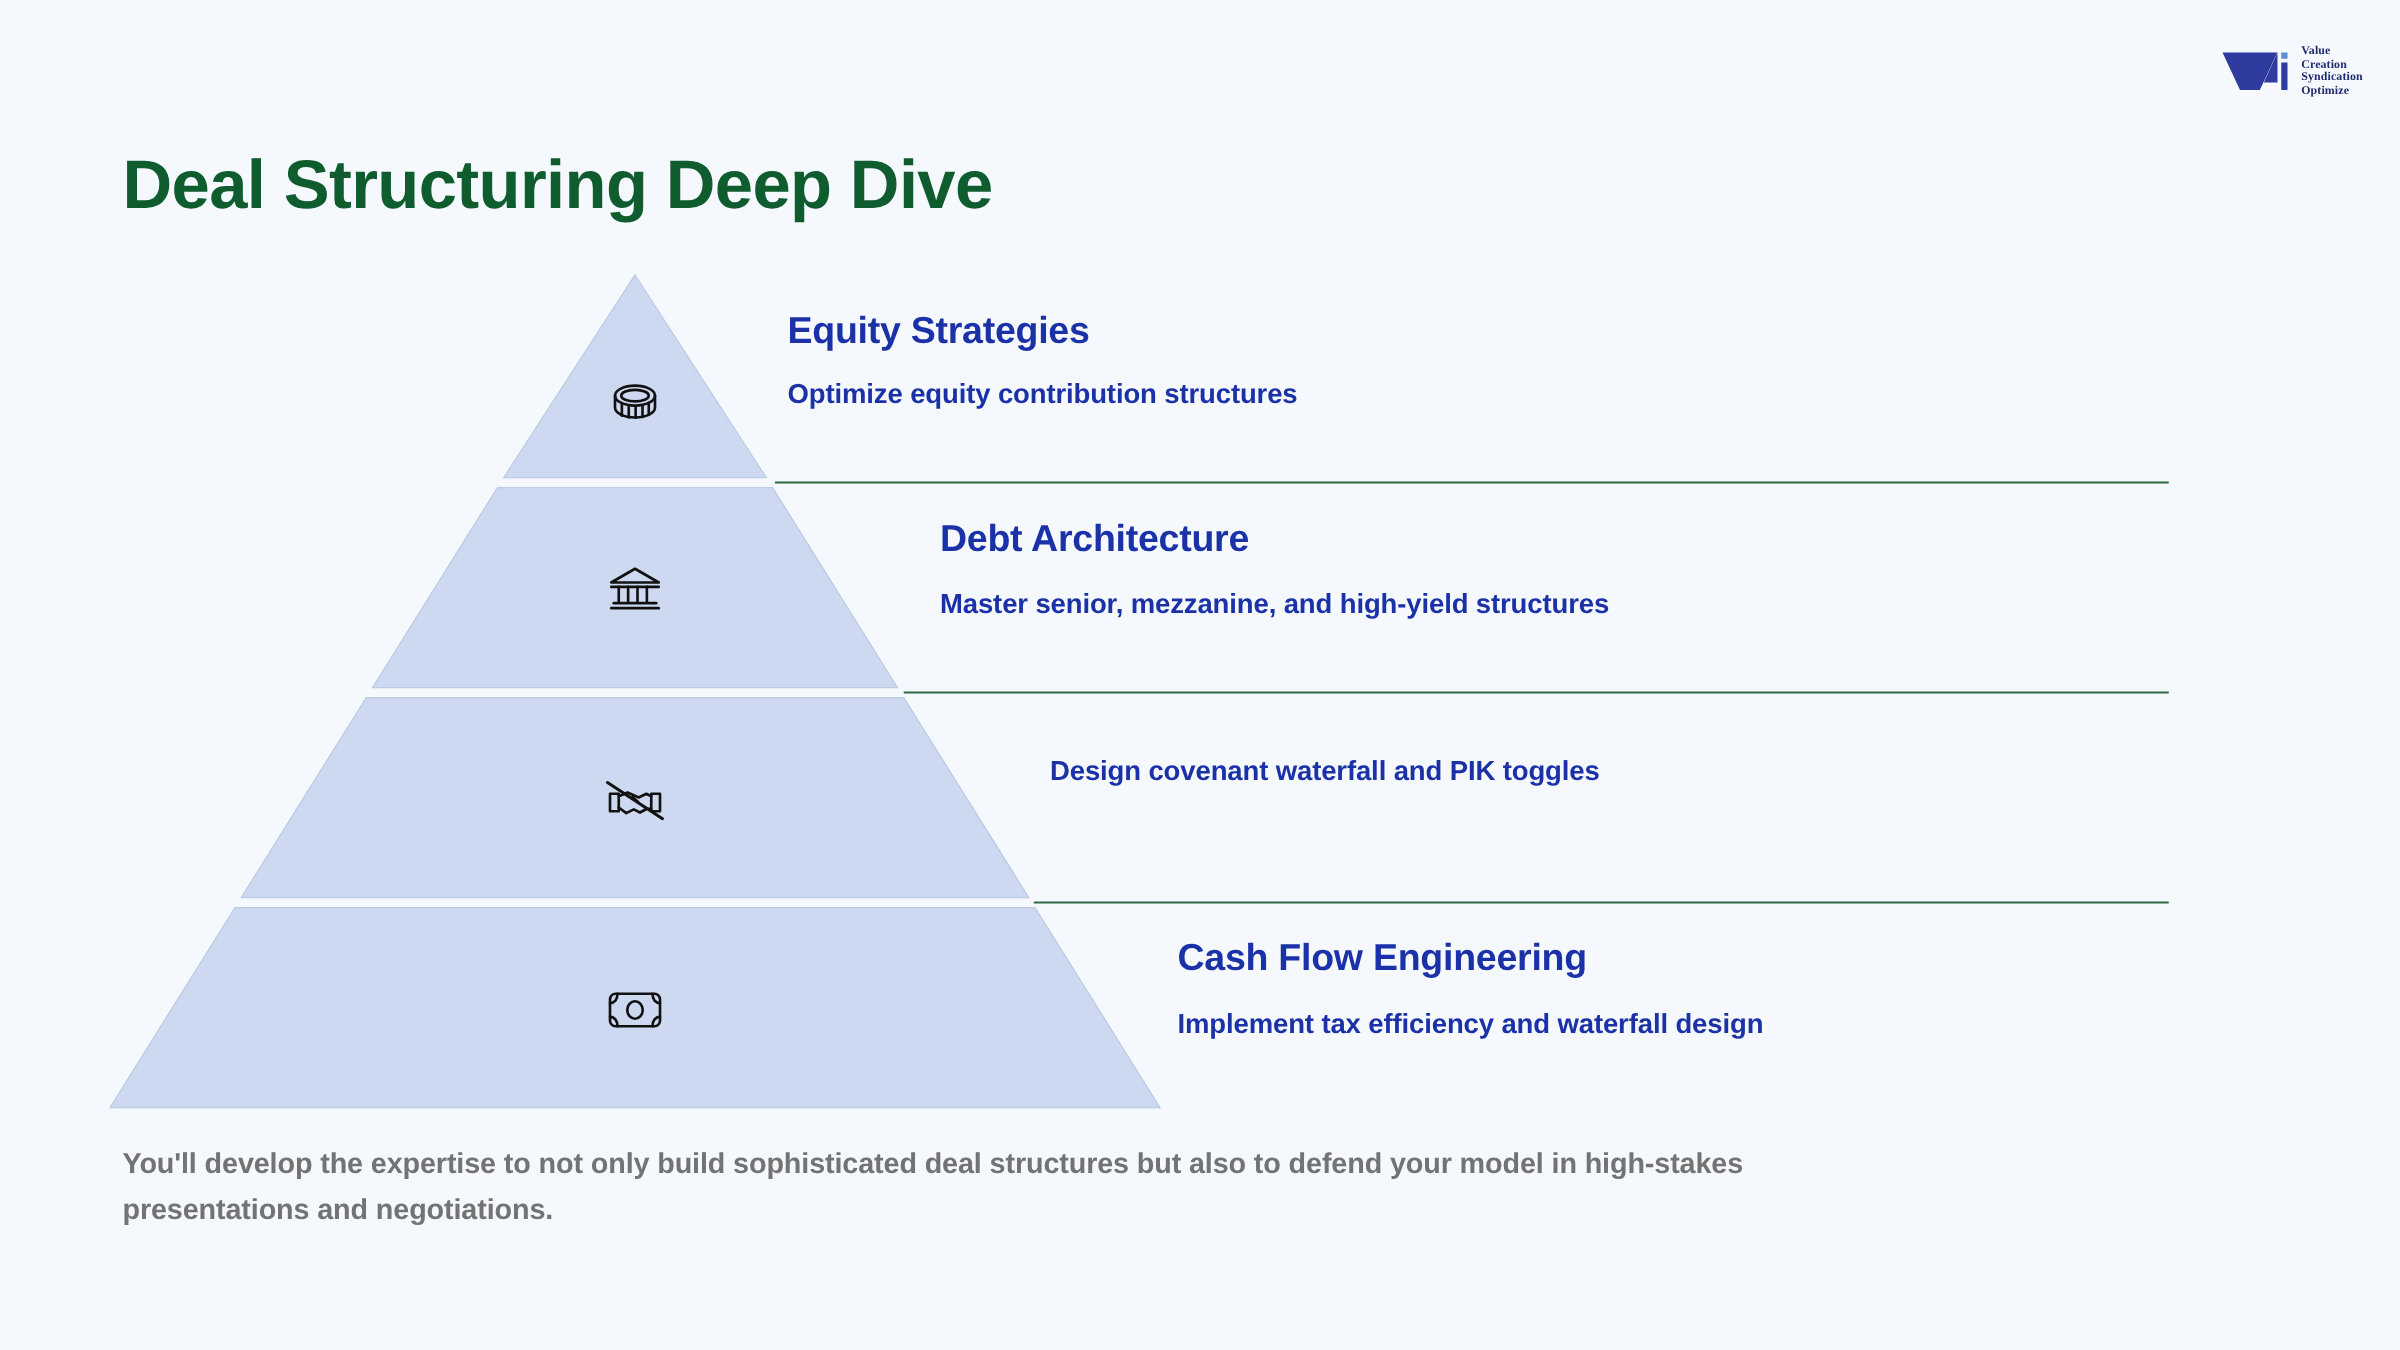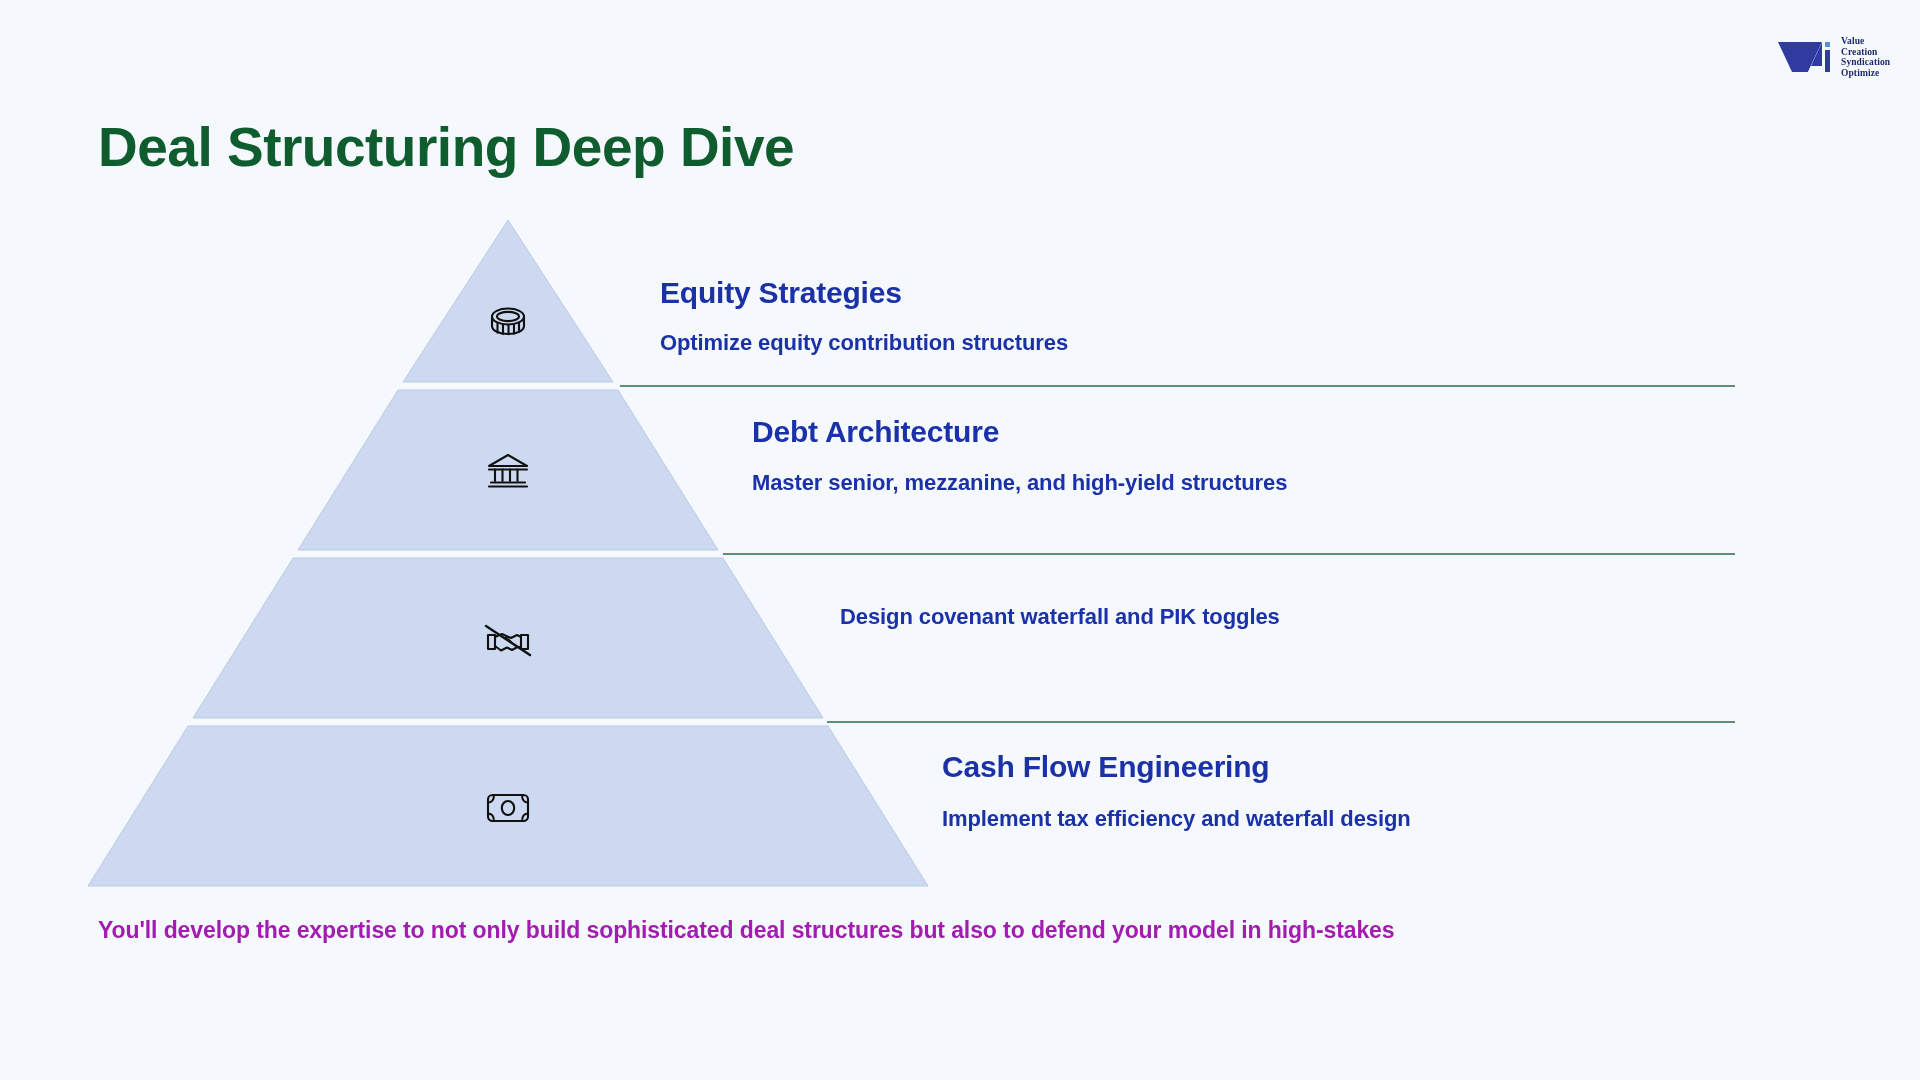--- a/index.html
+++ b/index.html
@@ -79,42 +79,42 @@
   }
   .tier-desc {
     font-size: 22px;
     font-weight: 700;
     font-stretch: condensed;
     letter-spacing: -0.1px;
     white-space: nowrap;
     margin: 0;
   }
 
-  #tier-text-0 { left: 660px; top: 248px; margin-top: 28px; }
+  #tier-text-0 { left: 630px; top: 248px; }
   #tier-text-0 .tier-desc { margin-top: 20px; }
 
   #tier-text-1 { left: 752px; top: 415px; }
   #tier-text-1 .tier-desc { margin-top: 21px; }
 
   #tier-text-2 { left: 840px; top: 582px; }
   #tier-text-2 .tier-desc { margin-top: 22px; }
 
   #tier-text-3 { left: 942px; top: 750px; }
   #tier-text-3 .tier-desc { margin-top: 22px; }
 
   
   #footer-note {
     position: absolute;
     left: 98px;
     top: 912px;
     width: 1620px;
     font-size: 23px;
     font-weight: 700;
     font-stretch: condensed;
-    color: #a21caf;
+    color: #737373;
     line-height: 1.62;
     letter-spacing: -0.1px;
   }
 </style>
 </head>
 <body>
 
 <div id="brand-logo">
   <div class="logo-mark">
     <svg width="56" height="34" viewBox="0 0 56 34" xmlns="http://www.w3.org/2000/svg">
@@ -208,13 +208,14 @@
 </div>
 
 <div class="tier-text" id="tier-text-3">
   <div class="tier-title">Cash Flow Engineering</div>
   <div class="tier-desc">Implement tax efficiency and waterfall design</div>
 </div>
 
 <div id="footer-note">
   <span>You'll develop the expertise to not only build sophisticated deal structures but also to defend your model in high-stakes</span>
   <br>
+  <span>presentations and negotiations.</span>
 </div>
 
 </body></html>

